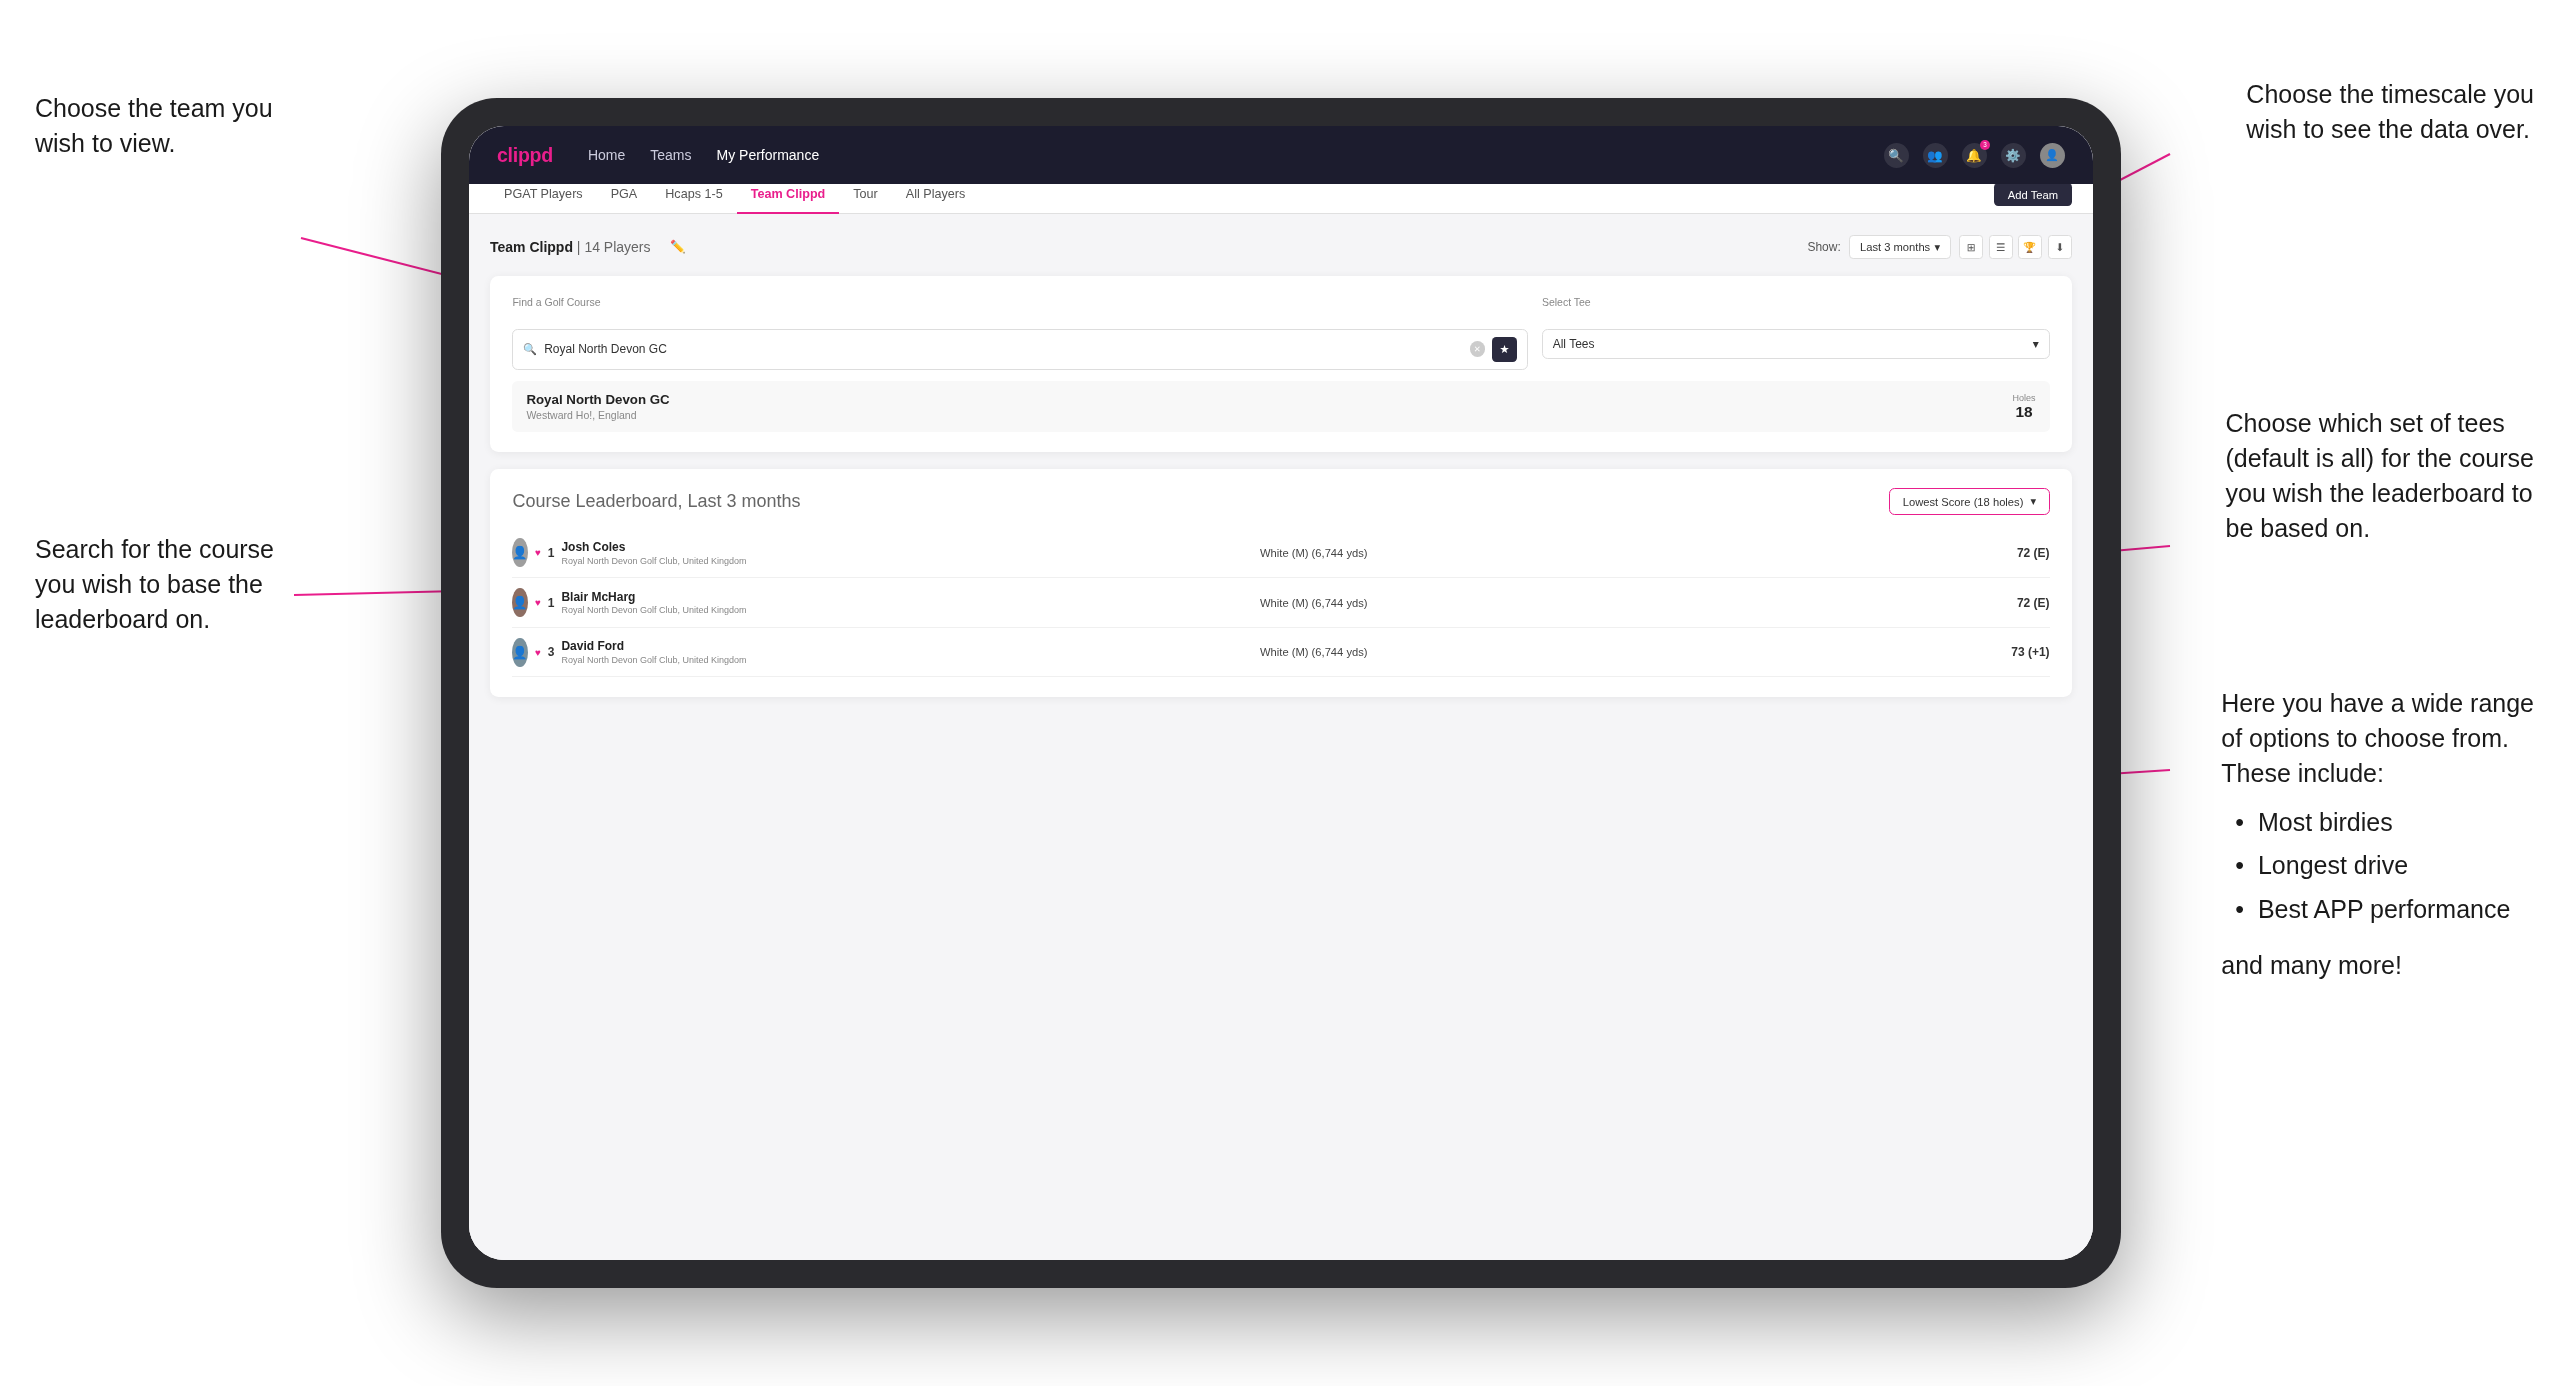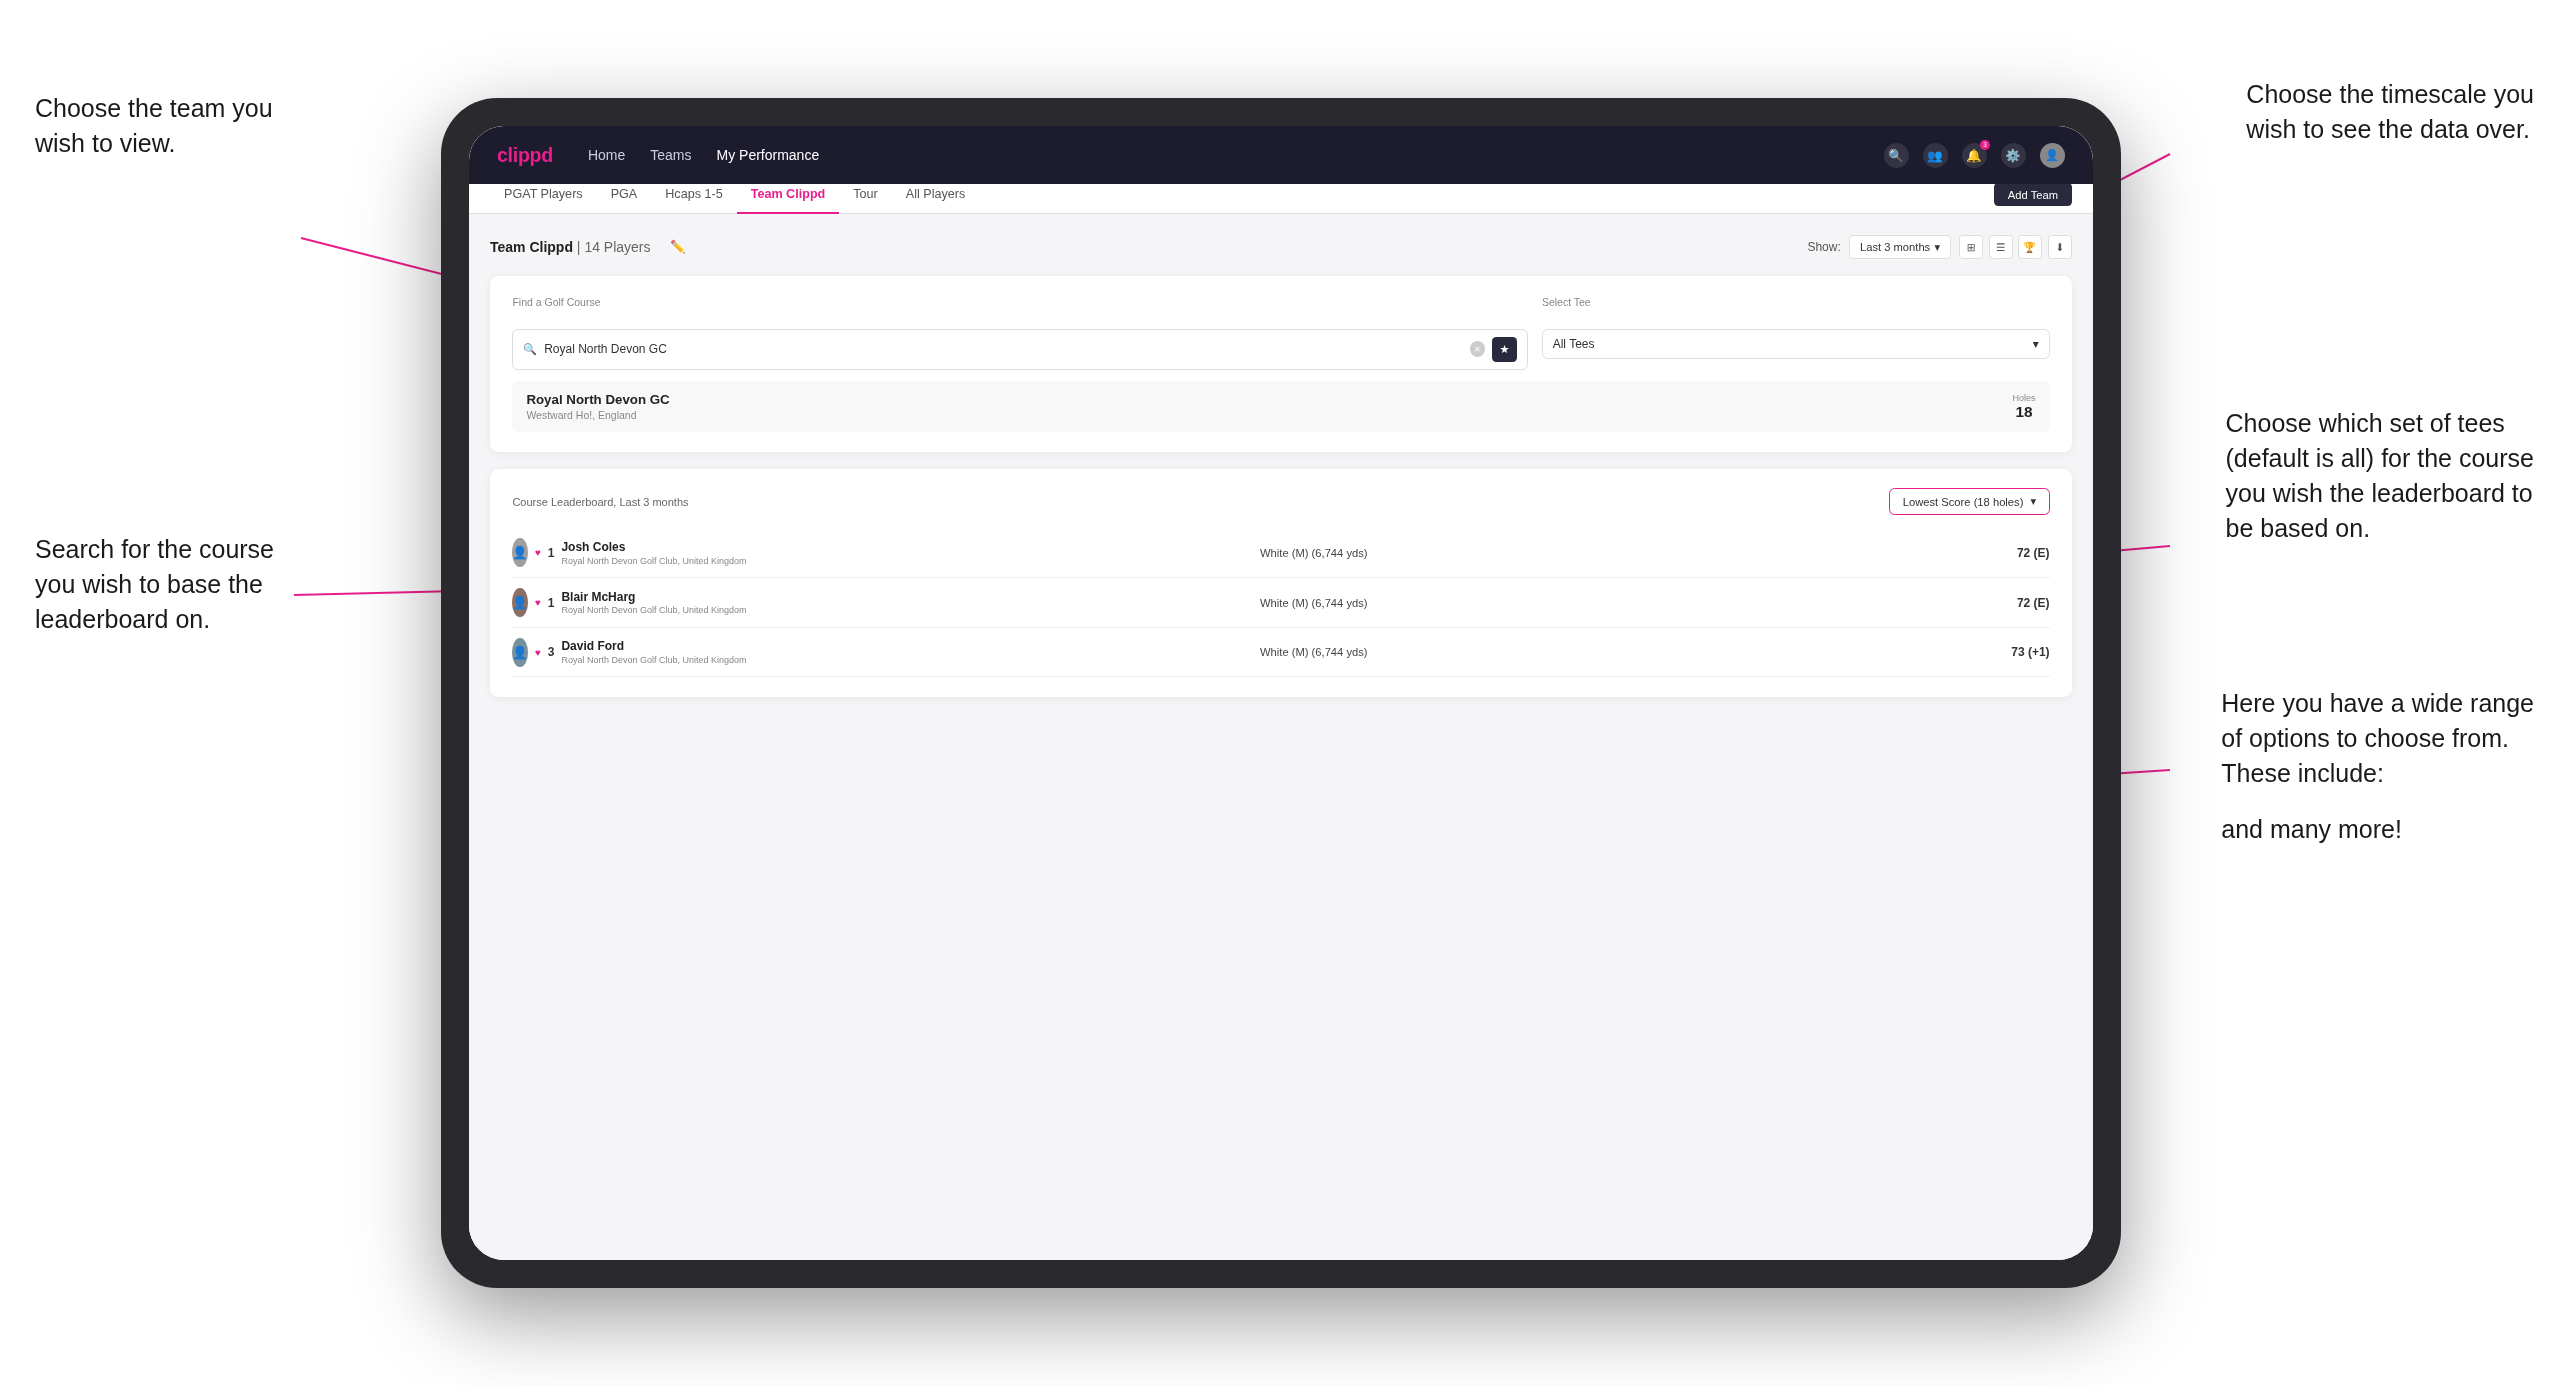--- a/index.html
+++ b/index.html
@@ -375,21 +375,21 @@
 
     
     .leaderboard-header {
       display: flex;
       align-items: center;
       justify-content: space-between;
       margin-bottom: 14px;
     }
 
     .leaderboard-title {
-      font-size: 11px;
+      font-size: 18px;
       font-weight: 600;
       color: #222;
     }
 
     .leaderboard-title span {
       font-weight: 400;
       color: #666;
     }
 
     .score-dropdown {
@@ -517,20 +517,25 @@
 <div class="annotation" style="left: 35px; top: 532px; max-width: 252px;">
   <span>Search for the course<br>you wish to base the<br>leaderboard on.</span>
 </div>
 
 <div class="annotation" style="right: 42px; top: 406px; max-width: 392px;">
   <span>Choose which set of tees<br>(default is all) for the course<br>you wish the leaderboard to<br>be based on.</span>
 </div>
 
 <div class="annotation" style="right: 42px; top: 686px; max-width: 406px;">
   <div>Here you have a wide range<br>of options to choose from.<br>These include:</div>
+  <ul style="list-style: none; margin-top: 14px; padding-left: 14px;">
+    <li style="margin-bottom: 8.4px;">• &nbsp;Most birdies</li>
+    <li style="margin-bottom: 8.4px;">• &nbsp;Longest drive</li>
+    <li style="margin-bottom: 8.4px;">• &nbsp;Best APP performance</li>
+  </ul>
   <div style="margin-top: 21px;">and many more!</div>
 </div>
 
 <svg class="annotations-svg" viewBox="0 0 3680 1980" xmlns="http://www.w3.org/2000/svg">
 
   <line x1="430" y1="340" x2="860" y2="450" stroke="#e91e8c" stroke-width="3" marker-end="url(#arrow)"></line>
 
   <line x1="3100" y1="220" x2="2620" y2="470" stroke="#e91e8c" stroke-width="3" marker-end="url(#arrow)"></line>
 
   <line x1="420" y1="850" x2="830" y2="840" stroke="#e91e8c" stroke-width="3" marker-end="url(#arrow)"></line>

